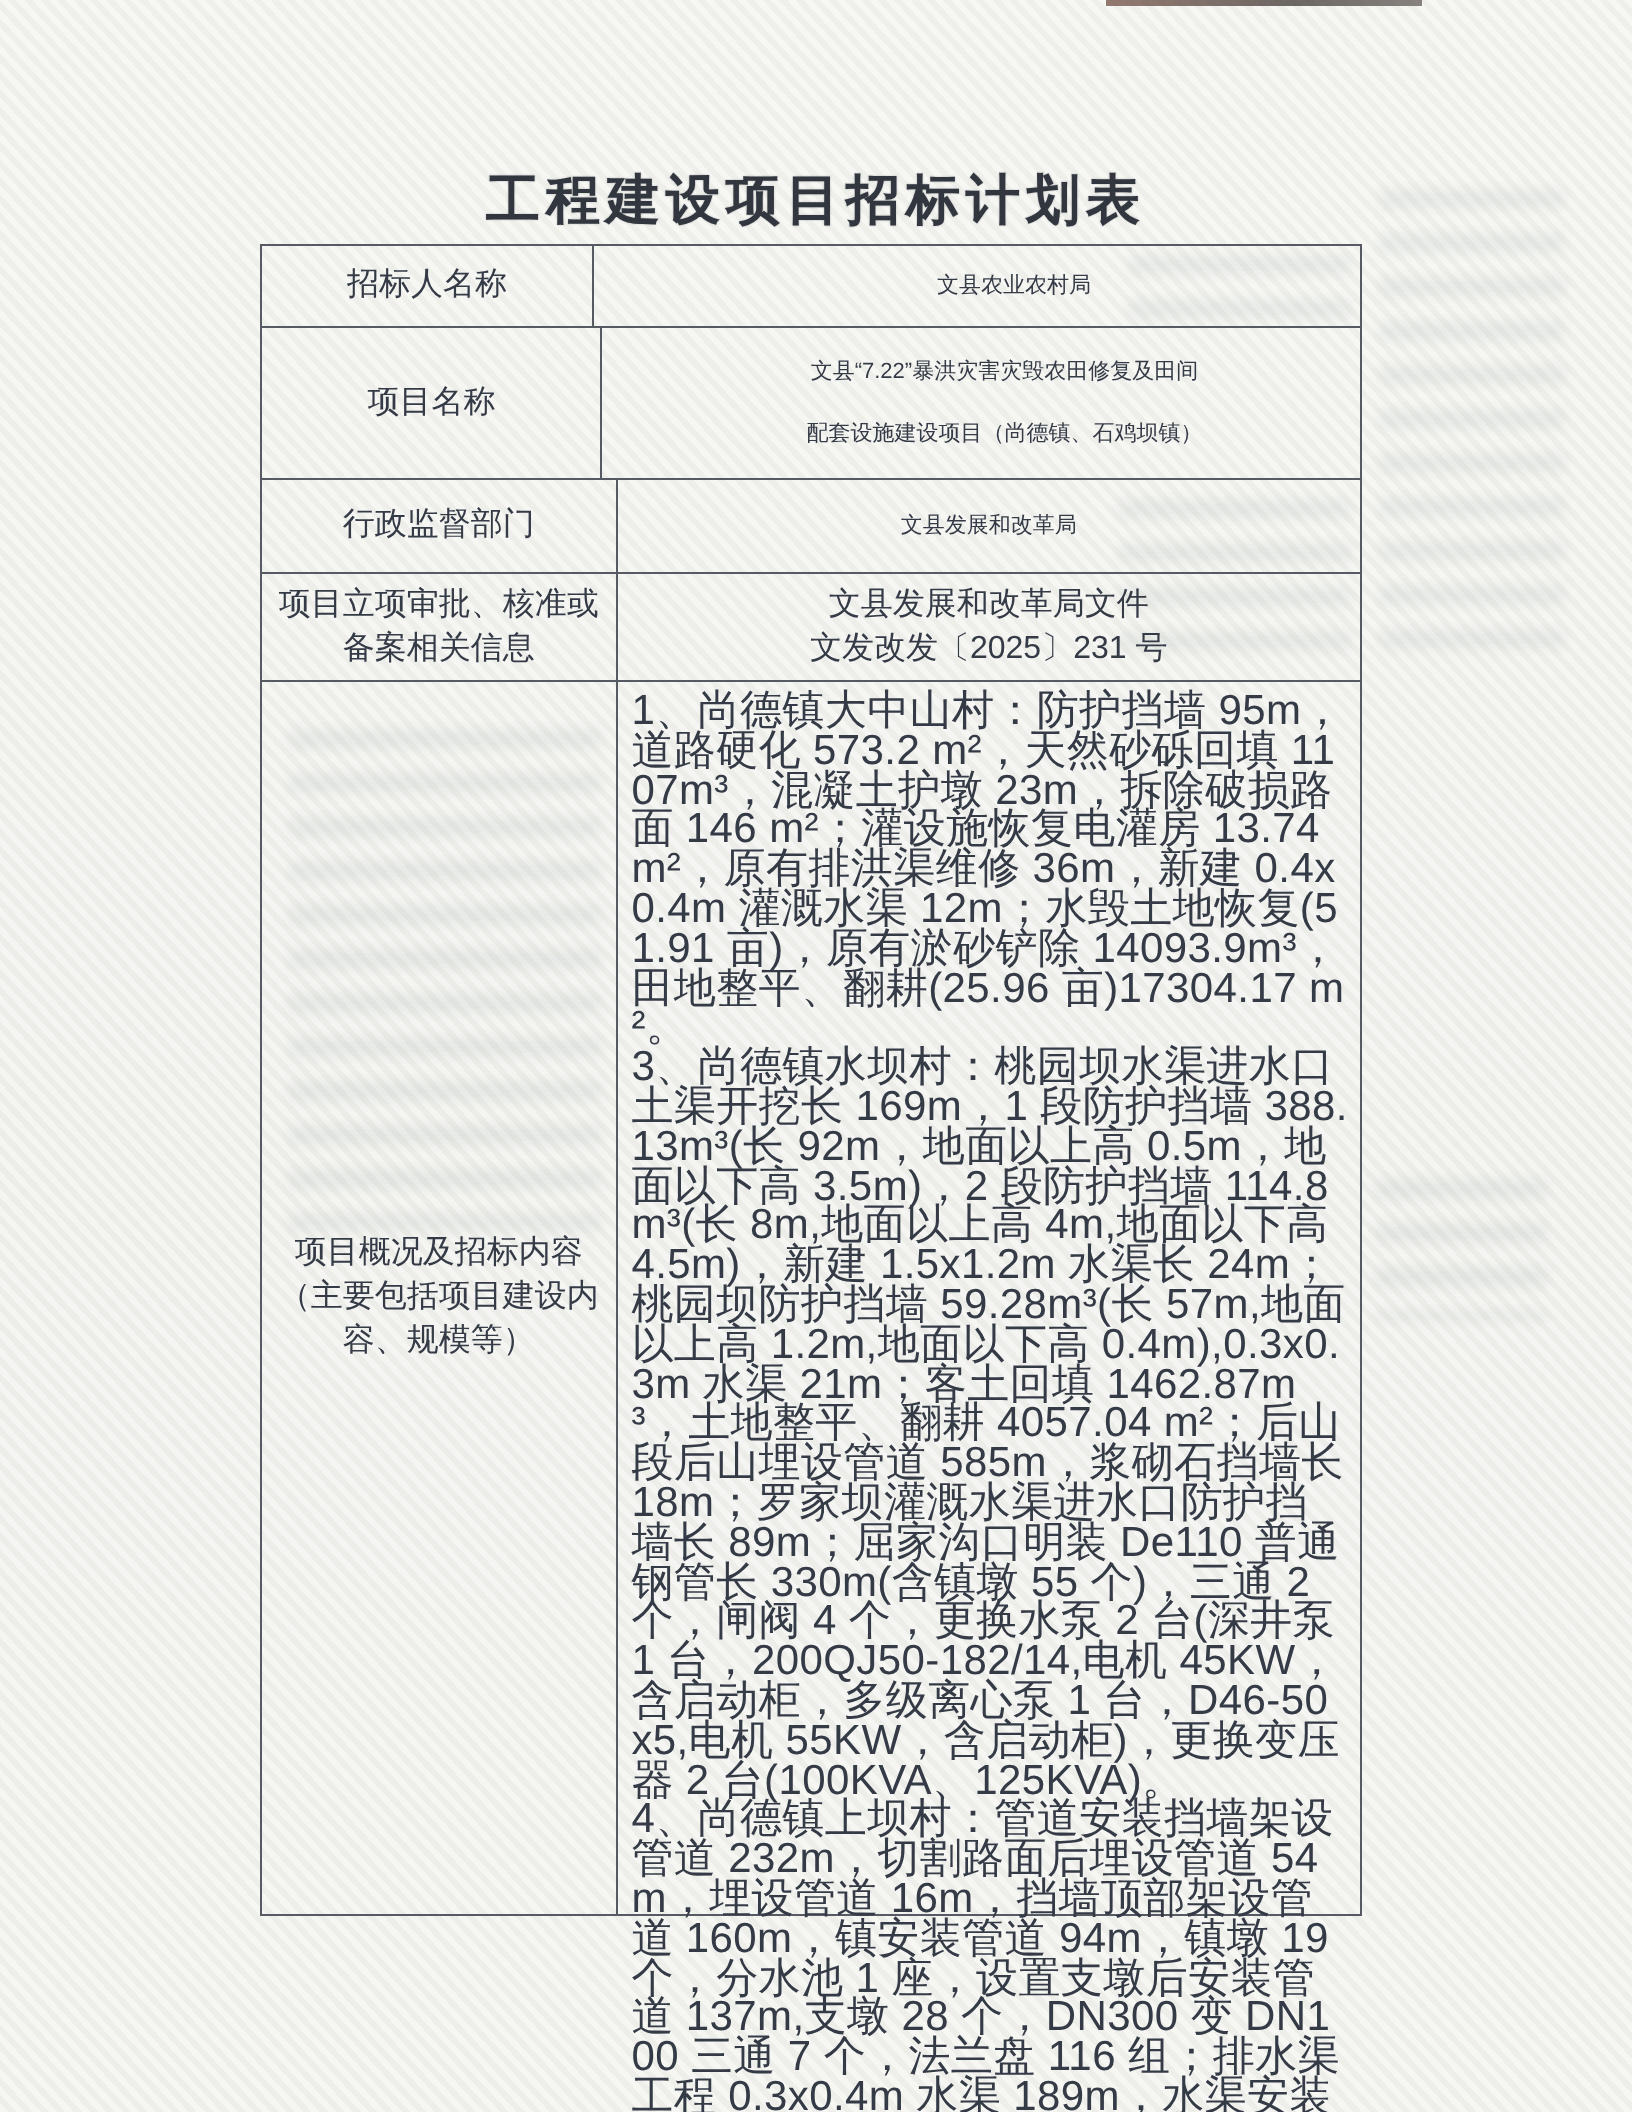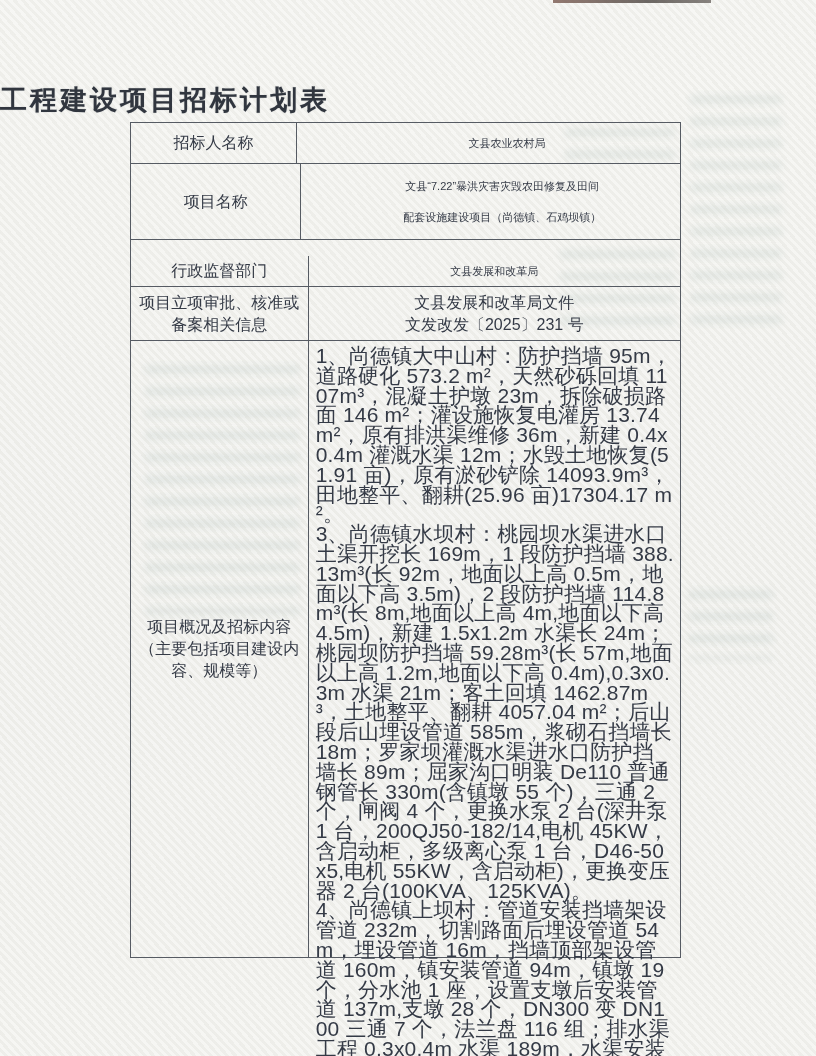--- a/index.html
+++ b/index.html
@@ -29,20 +29,21 @@
       rgba(136,162,156,0.28) 0 9px, rgba(136,162,156,0.0) 9px 22px);
     filter: blur(3px);
     opacity: 0.5;
     pointer-events: none;
   }
 
   
   .doc-title {
     position: absolute;
     left: 0; top: 82px; width: 100%;
+    text-align: center;
     font-size: 27px;
     font-weight: bold;
     letter-spacing: 3px;
     color: #31363f;
     text-shadow: 0 0 1px rgba(49,54,63,0.35);
   }
 
   
   .tender-table {
     position: absolute;
@@ -67,21 +68,21 @@
     display: flex; flex-direction: column;
     align-items: center; justify-content: space-evenly;
     text-align: center;
     font-size: 11px;
     line-height: 24px;
     padding: 3px 6px;
     color: #343a46;
   }
   .row-1 { height: 41px; gap: 37px; }
   .row-2 { height: 76px; gap: 23px; }
-  .row-3 { height: 47px; align-items: flex-end; }
+  .row-3 { height: 47px; }
   .row-4 { height: 54px; }
   .row-4 .t-value { font-size: 16px; line-height: 22px; justify-content: center; }
   .row-5 { height: 617px; }
   .row-5 .t-value {
     display: block;
     text-align: left;
     font-size: 21px;
     line-height: 19.8px;
     padding: 5px 6px 0 7px;
     letter-spacing: 0.2px;

